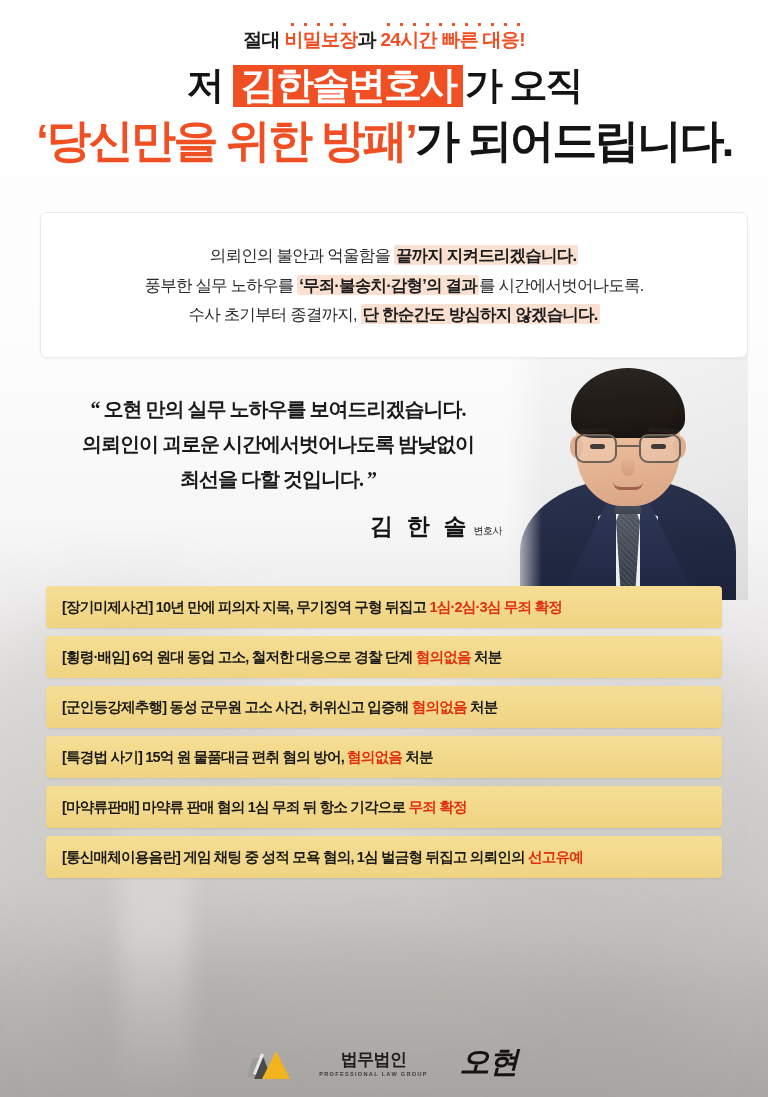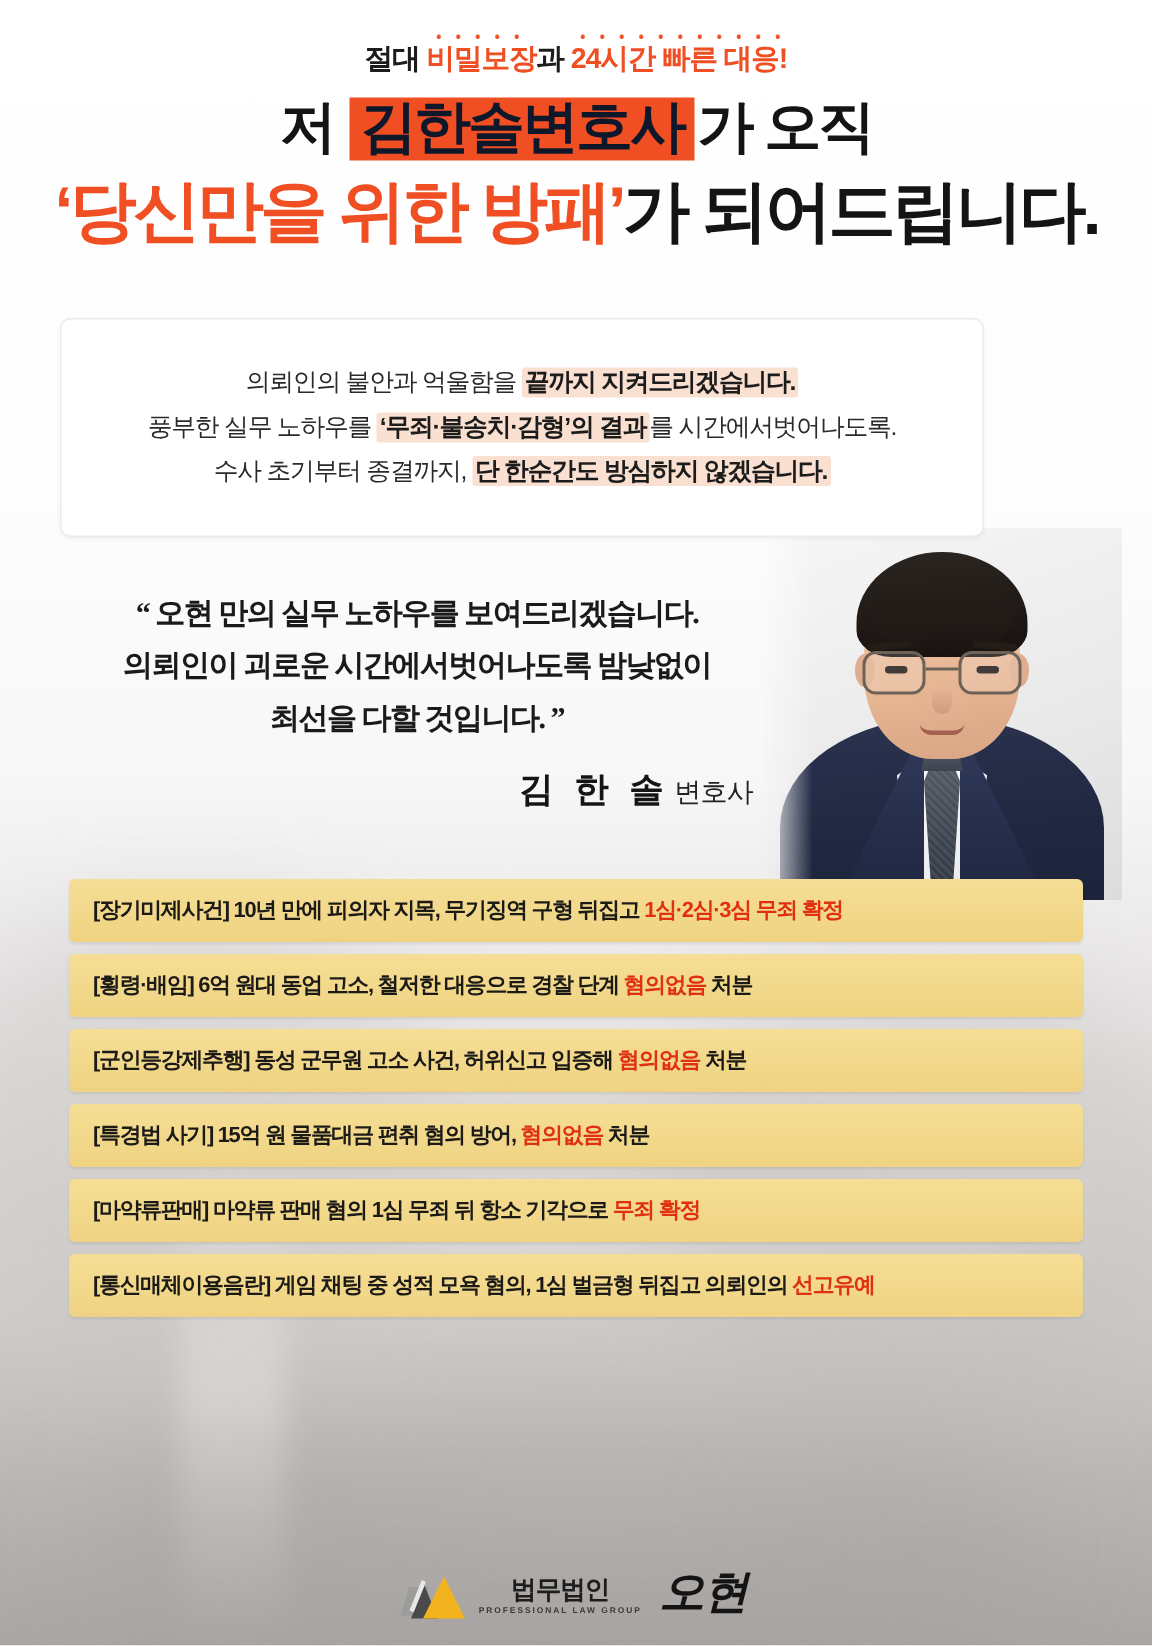--- a/index.html
+++ b/index.html
@@ -78,38 +78,38 @@
   }
 
   .head-line2 {
     margin-top:14px;
     font-size:38px; font-weight:900; letter-spacing:-2px;
     color:#141414; line-height:1.05; white-space:nowrap;
   }
   .name-chip {
     display:inline-block;
     background:#F04E23;
-    color:#0f172a;
+    color:#ffffff;
     padding:1px 7px 3px 7px;
     margin:0 2px;
     line-height:1;
   }
 
   .head-line3 {
     margin-top:10px;
     font-size:45px; font-weight:900; letter-spacing:-2.6px;
     color:#141414; line-height:1.05; white-space:nowrap;
   }
   .head-line3 .shield { color:#F04E23; }
 
   
   .promise-box {
     position:absolute;
     left:40px; top:212px;
-    width:616px; height:146px;
+    width:708px; height:146px;
     background:#ffffff;
     border:1px solid #eceaea;
     border-radius:7px;
     box-shadow:0 1px 3px rgba(0,0,0,.05);
     z-index:3;
     display:flex; flex-direction:column;
     align-items:center; justify-content:center;
     gap:9px;
   }
   .promise-line {
@@ -141,21 +141,21 @@
     margin-top:14px;
     text-align:right;
     padding-right:6px;
     white-space:nowrap;
   }
   .sign-name {
     font-size:23px; font-weight:700; letter-spacing:4px;
     color:#141414;
   }
   .sign-title {
-    font-size:18px; font-weight:400; letter-spacing:-.5px;
+    font-size:10px; font-weight:400; letter-spacing:-.5px;
     color:#222; margin-left:3px;
   }
 
   
   .portrait {
     position:absolute;
     left:508px; top:352px;
     width:240px; height:248px;
     z-index:2;
     overflow:hidden;
@@ -333,21 +333,21 @@
 
   
   .footer {
     position:absolute;
     left:0; bottom:18px;
     width:768px;
     z-index:5;
     display:flex;
     align-items:center;
     justify-content:center;
-    gap:9px;
+    gap:29px;
   }
   .logo-mark {
     width:40px; height:30px;
     position:relative;
   }
   .lm-a {
     position:absolute;
     left:12px; bottom:0;
     width:0; height:0;
     border-left:14px solid transparent;

